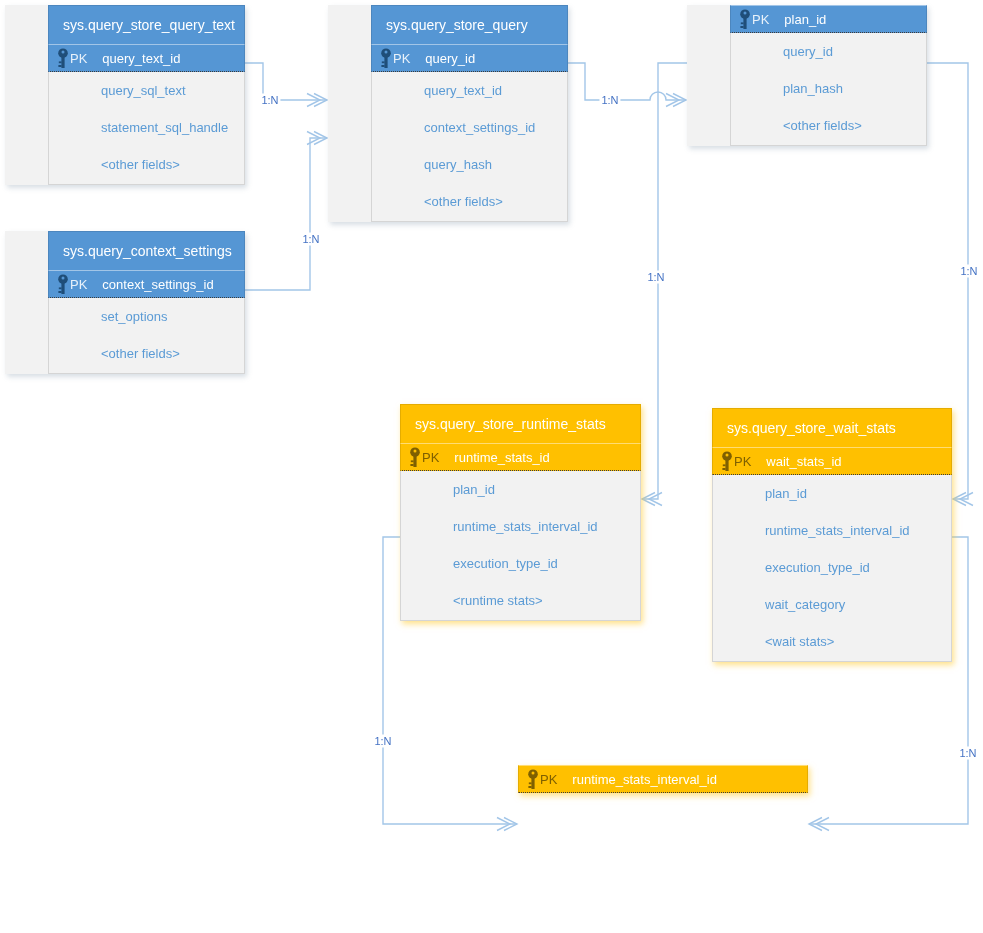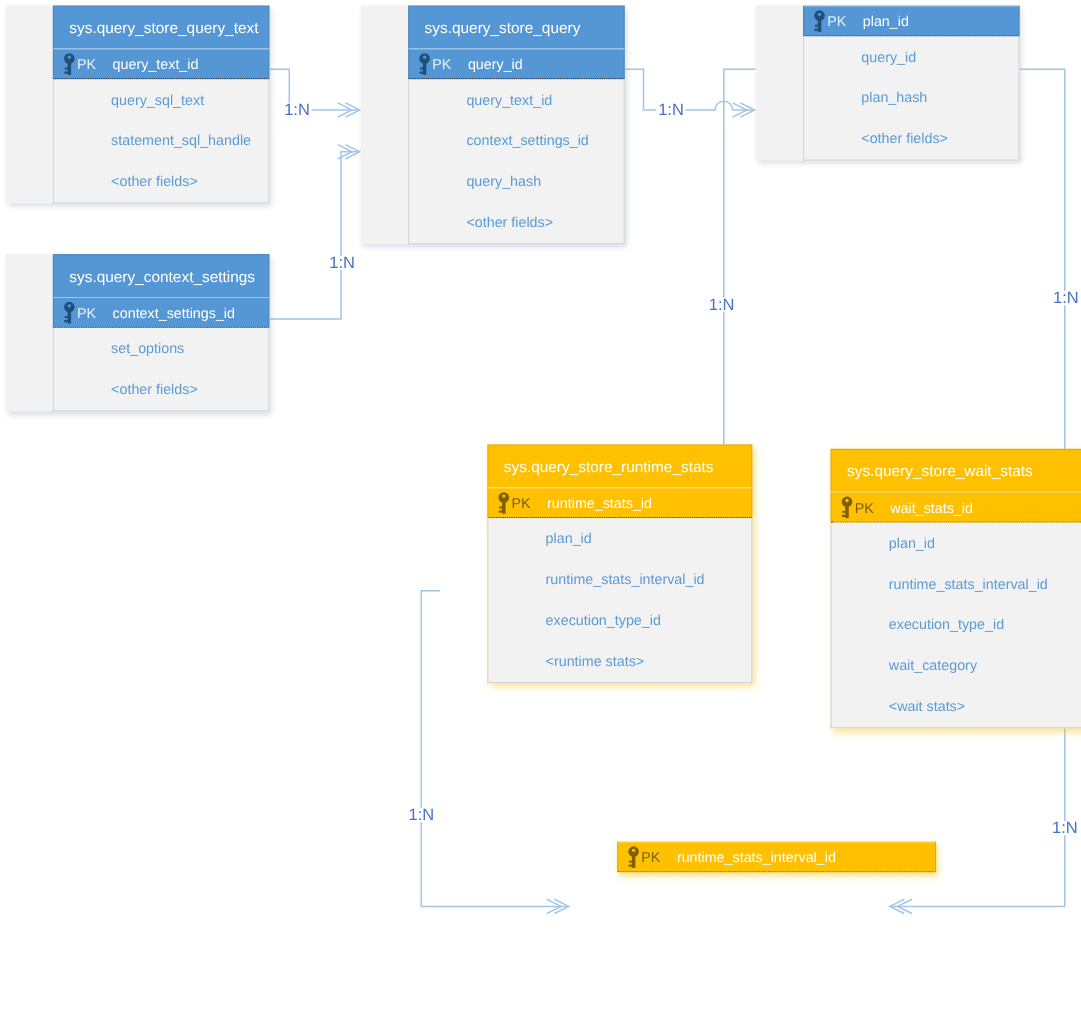--- a/index.html
+++ b/index.html
@@ -18,39 +18,39 @@
   body{font-family:"Liberation Sans", sans-serif;}
   .canvas{position:relative;width:983px;height:933px;background:#ffffff;overflow:hidden;}
 
   svg.wires{position:absolute;left:0;top:0;z-index:1;}
   .conn{stroke:var(--connector);stroke-width:1.4;fill:none;}
 
   .table{position:absolute;z-index:2;background:var(--body-bg);}
   .table.blue{ --head-bg:var(--accent-blue); --pk-ink:var(--pk-blue-ink); --pk-tag:#E8F1FA;
     box-shadow:2px 3px 5px rgba(120,140,160,0.28);padding-left:43px;}
   .table.orange{ --head-bg:var(--accent-orange); --pk-ink:var(--pk-orange-ink); --pk-tag:var(--pk-orange-ink);
-    box-shadow:2px 3px 6px rgba(255,200,40,0.55);margin-left:43px;}
+    box-shadow:2px 3px 6px rgba(255,200,40,0.55);}
 
   .t-header{height:39px;line-height:39px;background:var(--head-bg);color:#fff;
     font-size:14px;padding-left:14px;white-space:nowrap;overflow:hidden;
     border:1px solid rgba(0,0,0,0.10);border-bottom:none;}
   .t-pk{position:relative;height:28px;background:var(--head-bg);display:flex;align-items:center;
     border-left:1px solid rgba(0,0,0,0.10);border-right:1px solid rgba(0,0,0,0.10);
     border-top:1px solid rgba(255,255,255,0.45);
     border-bottom:1px dotted #3b3b3b;}
   .key{display:inline-flex;margin-left:8px;}
   .key svg .ink{fill:var(--pk-ink);}
   .key svg .hole{fill:var(--head-bg);}
   .pk-tag{color:var(--pk-tag);font-size:13px;margin-left:1px;}
   .pk-name{color:#ffffff;font-size:13px;margin-left:15px;}
   .t-body{border:1px solid #D5D5D5;border-top:none;padding-bottom:1px;}
   .t-field{height:37px;line-height:37px;padding-left:52px;color:var(--field-text);font-size:13px;white-space:nowrap;}
 
   .rel-label{position:absolute;z-index:3;transform:translate(-50%,-50%);
-    background:#ffffff;color:var(--label-text);font-size:15px;padding:0 2px;line-height:13px;}
+    background:#ffffff;color:var(--label-text);font-size:11px;padding:0 2px;line-height:13px;}
 </style>
 </head>
 <body>
 
 <div class="canvas">
 
   <svg class="wires" width="983" height="933" viewBox="0 0 983 933">
     <path class="conn" d="M245,63 H263 V100 H327"></path>
     <path class="conn" d="M307,93.5 L320,100 L307,106.5 M314,93.5 L327,100 L314,106.5"></path>
 

